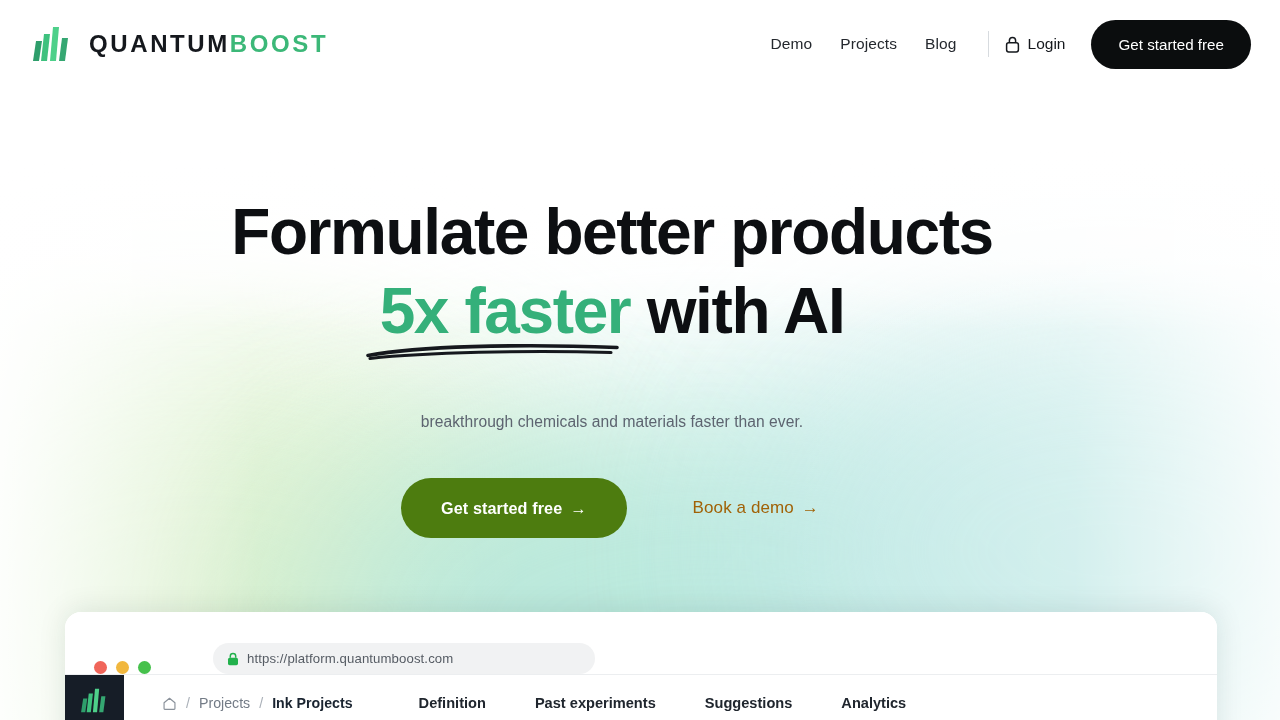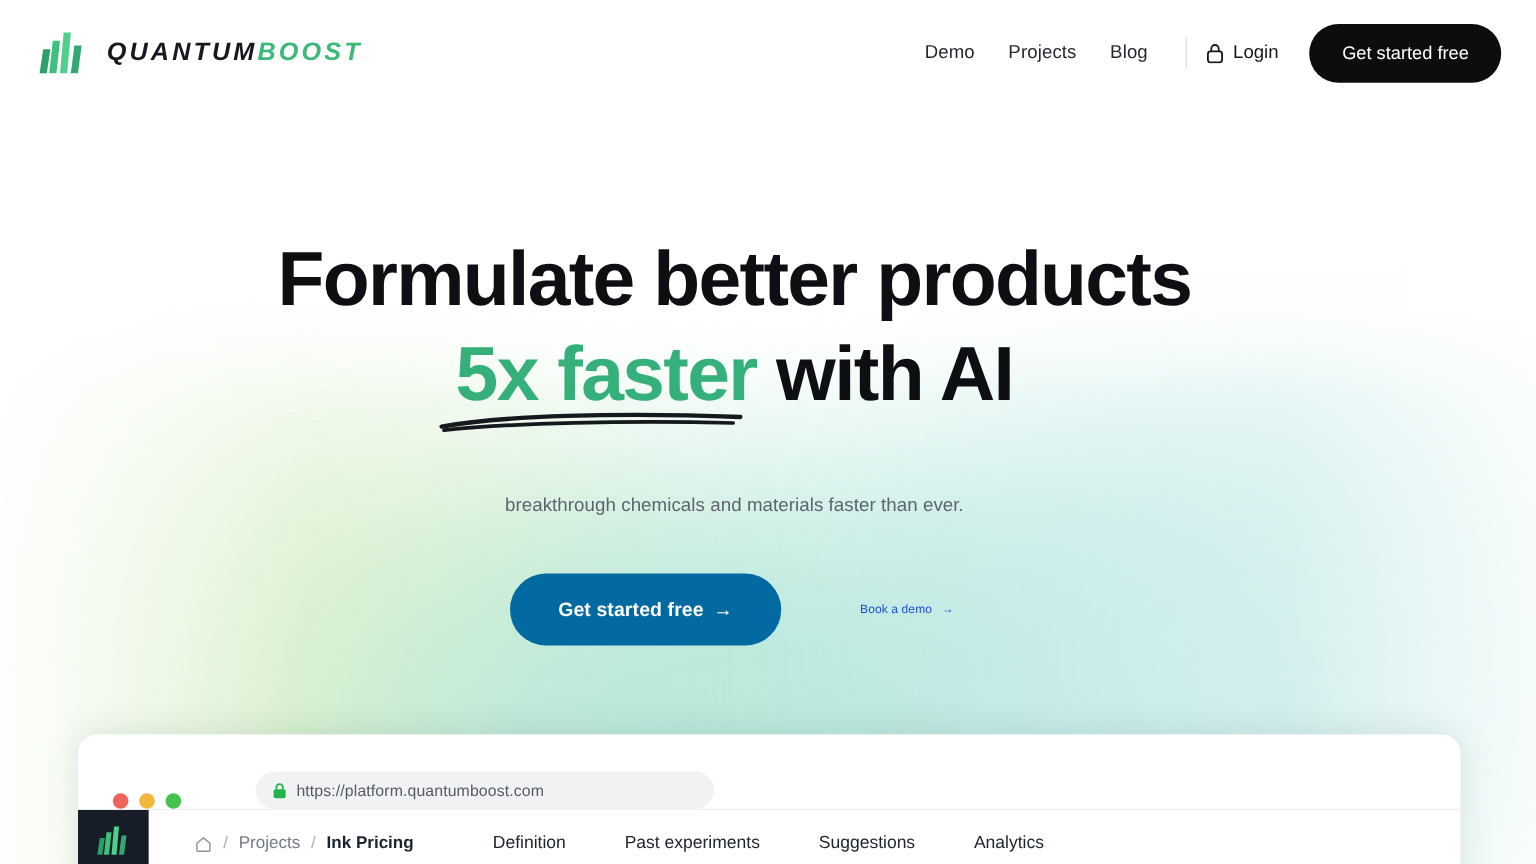--- a/index.html
+++ b/index.html
@@ -84,24 +84,23 @@
     align-items: center;
     gap: 13px;
     margin-left: 30px;
     cursor: pointer;
   }
   .logo-mark {
     width: 46px; height: 38px;
     display: block;
   }
   .logo-text {
-    font-size: 21px;
+    font-size: 24px;
     font-weight: 700;
     letter-spacing: 2.6px;
-    font-style: italic;
     white-space: nowrap;
   }
   .logo-text .lt-dark { color: #15181d; }
   .logo-text .lt-green { color: #3cb878; }
 
   .nav {
     margin-left: auto;
     margin-right: 29px;
     display: flex;
     align-items: center;
@@ -182,38 +181,38 @@
   }
 
   .cta-row {
     margin-top: 44px;
     display: flex;
     justify-content: center;
     align-items: center;
     gap: 26px;
   }
   .cta-primary {
-    background: #0369a1;
+    background: #4d7c0f;
     color: #ffffff;
     border: none;
     border-radius: 999px;
     height: 60px;
     padding: 0 40px;
     font-size: 16.2px;
     font-weight: 600;
     font-family: inherit;
     cursor: pointer;
     letter-spacing: .1px;
     white-space: nowrap;
   }
   .cta-secondary {
     background: transparent;
     border: none;
-    color: #1d4ed8;
-    font-size: 10px;
+    color: #a16207;
+    font-size: 17px;
     font-weight: 500;
     font-family: inherit;
     cursor: pointer;
     padding: 0 4px;
     letter-spacing: .1px;
     white-space: nowrap;
     margin-left: 36px;
   }
   .arr { margin-left: 8px; font-weight: 400; }
 
@@ -283,20 +282,21 @@
   .crumb-sep { color: #aab0b8; }
   .crumb-link { color: #737b86; cursor: pointer; white-space: nowrap; }
   .crumb-current { color: #1a2430; font-weight: 700; white-space: nowrap; }
   .app-tabs {
     display: flex;
     align-items: center;
     gap: 49px;
     margin-left: 66px;
     font-size: 14.6px;
     color: #20262e;
+    font-weight: bold;
   }
   .app-tab { cursor: pointer; white-space: nowrap; }
 </style>
 </head>
 <body>
 
 <div id="page">
 
   <div class="bg-wrap">
     <div class="blob blob-mint-left"></div>
@@ -398,21 +398,21 @@
       </div>
 
       <div class="app-top">
         <div class="crumbs">
           <svg width="15" height="15" viewBox="0 0 16 16">
             <path d="M2.2 7.2 L8 2.4 L13.8 7.2 V13.4 a.8.8 0 0 1-.8.8 H3 a.8.8 0 0 1-.8-.8 Z" fill="none" stroke="#8b929b" stroke-width="1.25" stroke-linejoin="round"></path>
           </svg>
           <span class="crumb-sep">/</span>
           <span class="crumb-link">Projects</span>
           <span class="crumb-sep">/</span>
-          <span class="crumb-current">Ink Pricing</span>
+          <span class="crumb-current">Ink Projects</span>
         </div>
 
         <div class="app-tabs">
           <span class="app-tab">Definition</span>
           <span class="app-tab">Past experiments</span>
           <span class="app-tab">Suggestions</span>
           <span class="app-tab">Analytics</span>
         </div>
       </div>
     </div>

